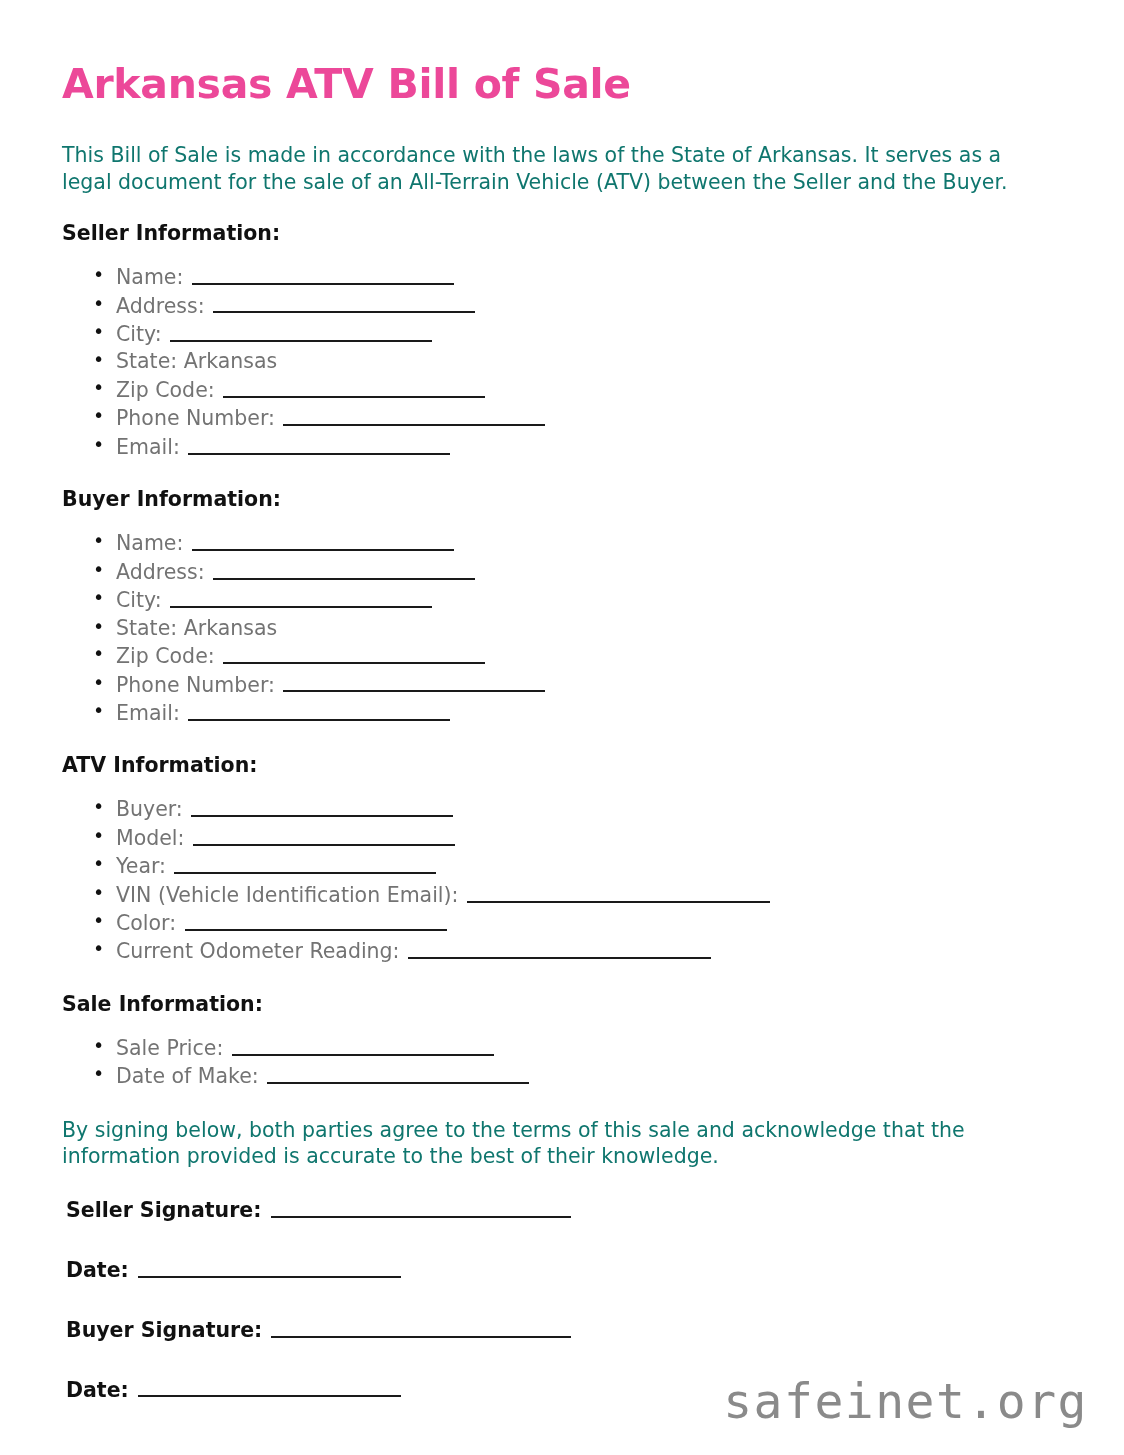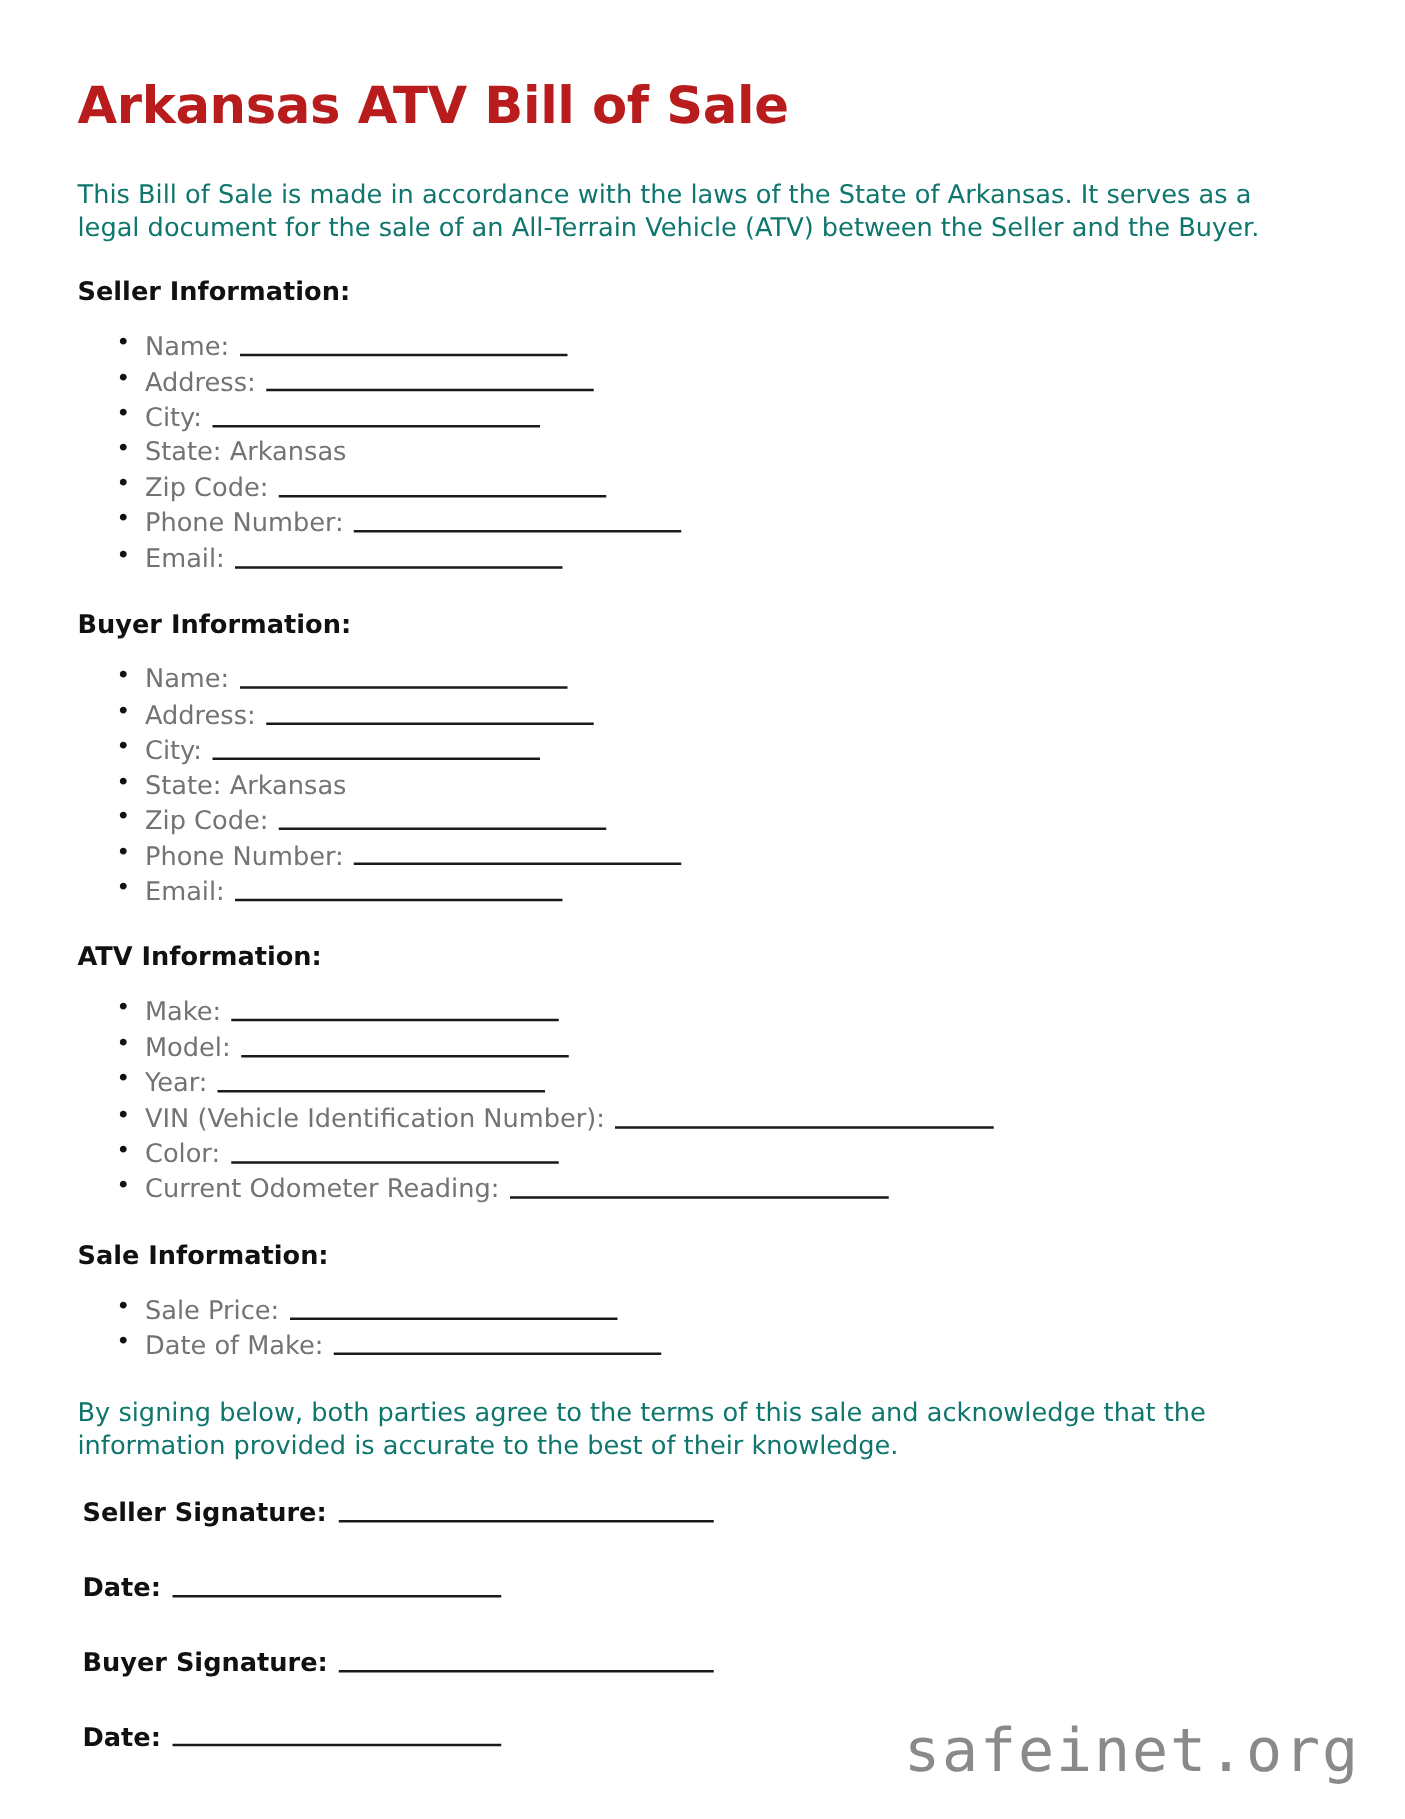--- a/index.html
+++ b/index.html
@@ -34,21 +34,21 @@
     width: 1000px;
   }
 
   
   .doc-title {
     font-size: 41px;
     font-weight: bold;
     letter-spacing: -0.3px;
     line-height: 1.12;
     margin: 0 0 34px 0;
-    color: #b91c1c;
+    color: #ec4899;
   }
 
   
   .para {
     font-size: 20.5px;
     line-height: 1.30;
     margin: 12px 0 26px 0;
     color: #0f766e;
     max-width: 990px;
   }
@@ -198,33 +198,33 @@
       </li>
       <li>
         <span class="field-label">Email:</span>
         <span class="blank w-std"></span>
       </li>
     </ul>
 
     <div class="section-heading">ATV Information:</div>
     <ul class="field-list">
       <li>
-        <span class="field-label">Make:</span>
+        <span class="field-label">Buyer:</span>
         <span class="blank w-std"></span>
       </li>
       <li>
         <span class="field-label">Model:</span>
         <span class="blank w-std"></span>
       </li>
       <li>
         <span class="field-label">Year:</span>
         <span class="blank w-std"></span>
       </li>
       <li>
-        <span class="field-label">VIN (Vehicle Identification Number):</span>
+        <span class="field-label">VIN (Vehicle Identification Email):</span>
         <span class="blank w-vin"></span>
       </li>
       <li>
         <span class="field-label">Color:</span>
         <span class="blank w-std"></span>
       </li>
       <li>
         <span class="field-label">Current Odometer Reading:</span>
         <span class="blank w-odo"></span>
       </li>

